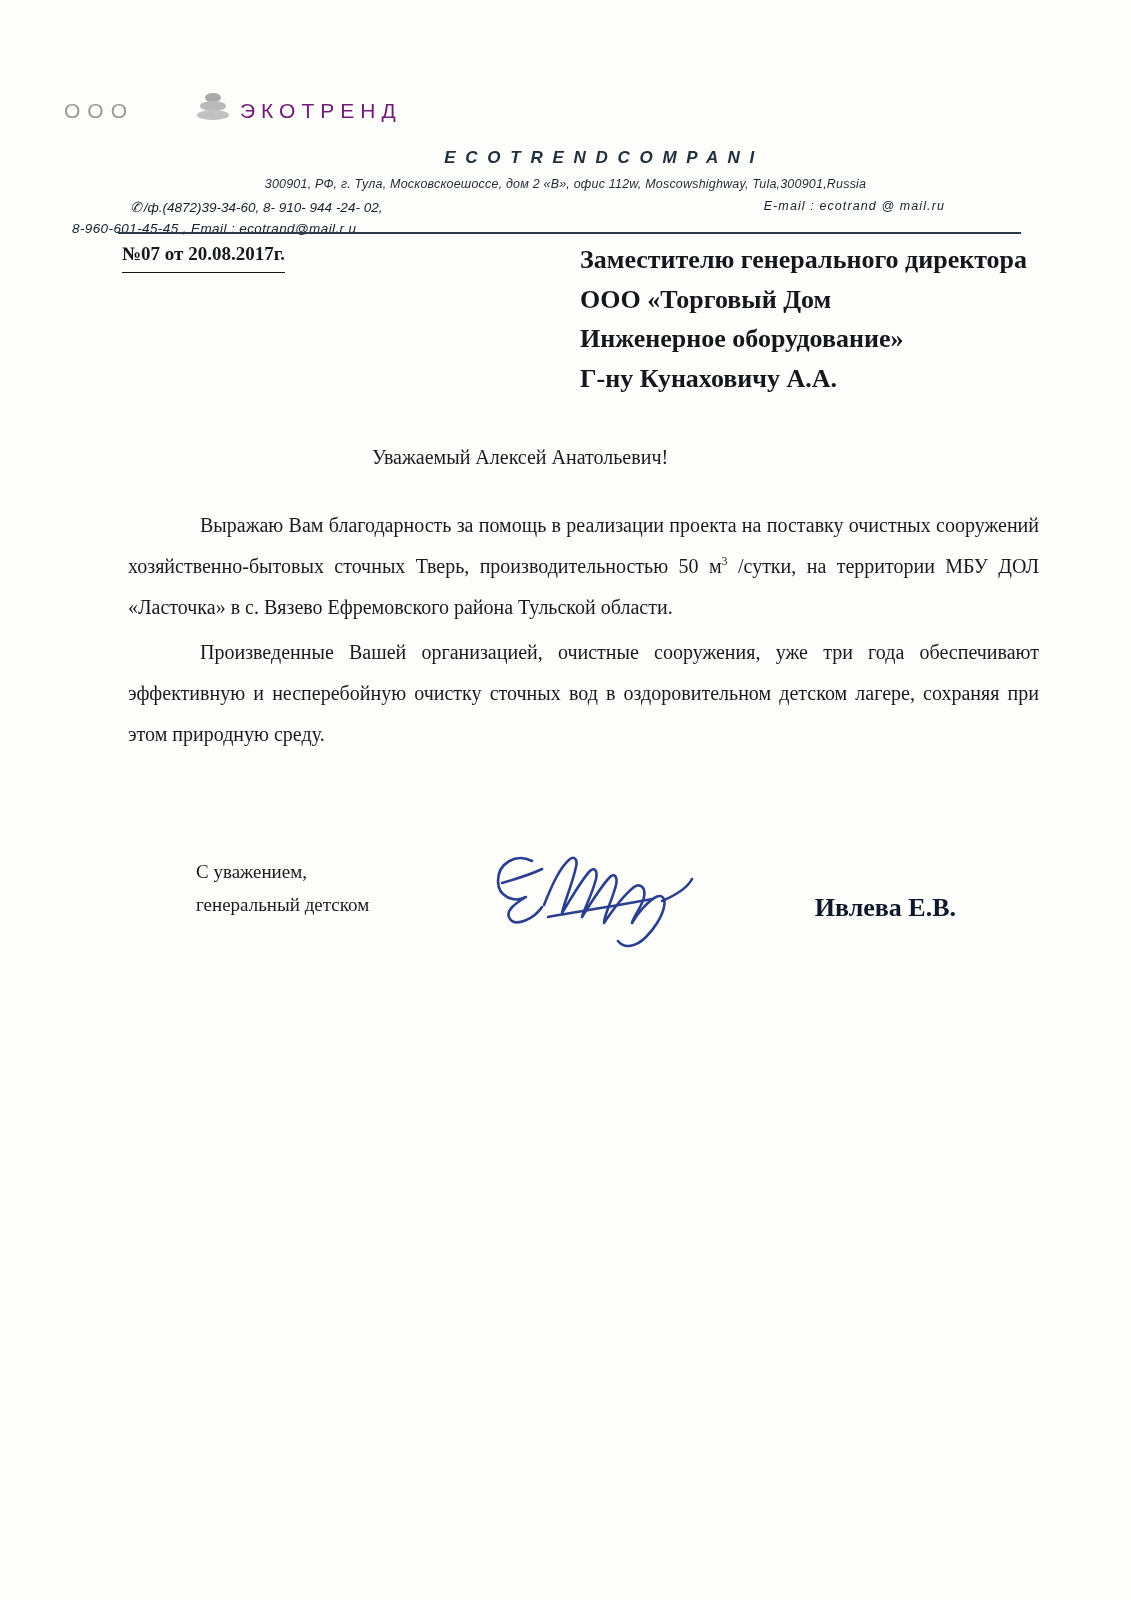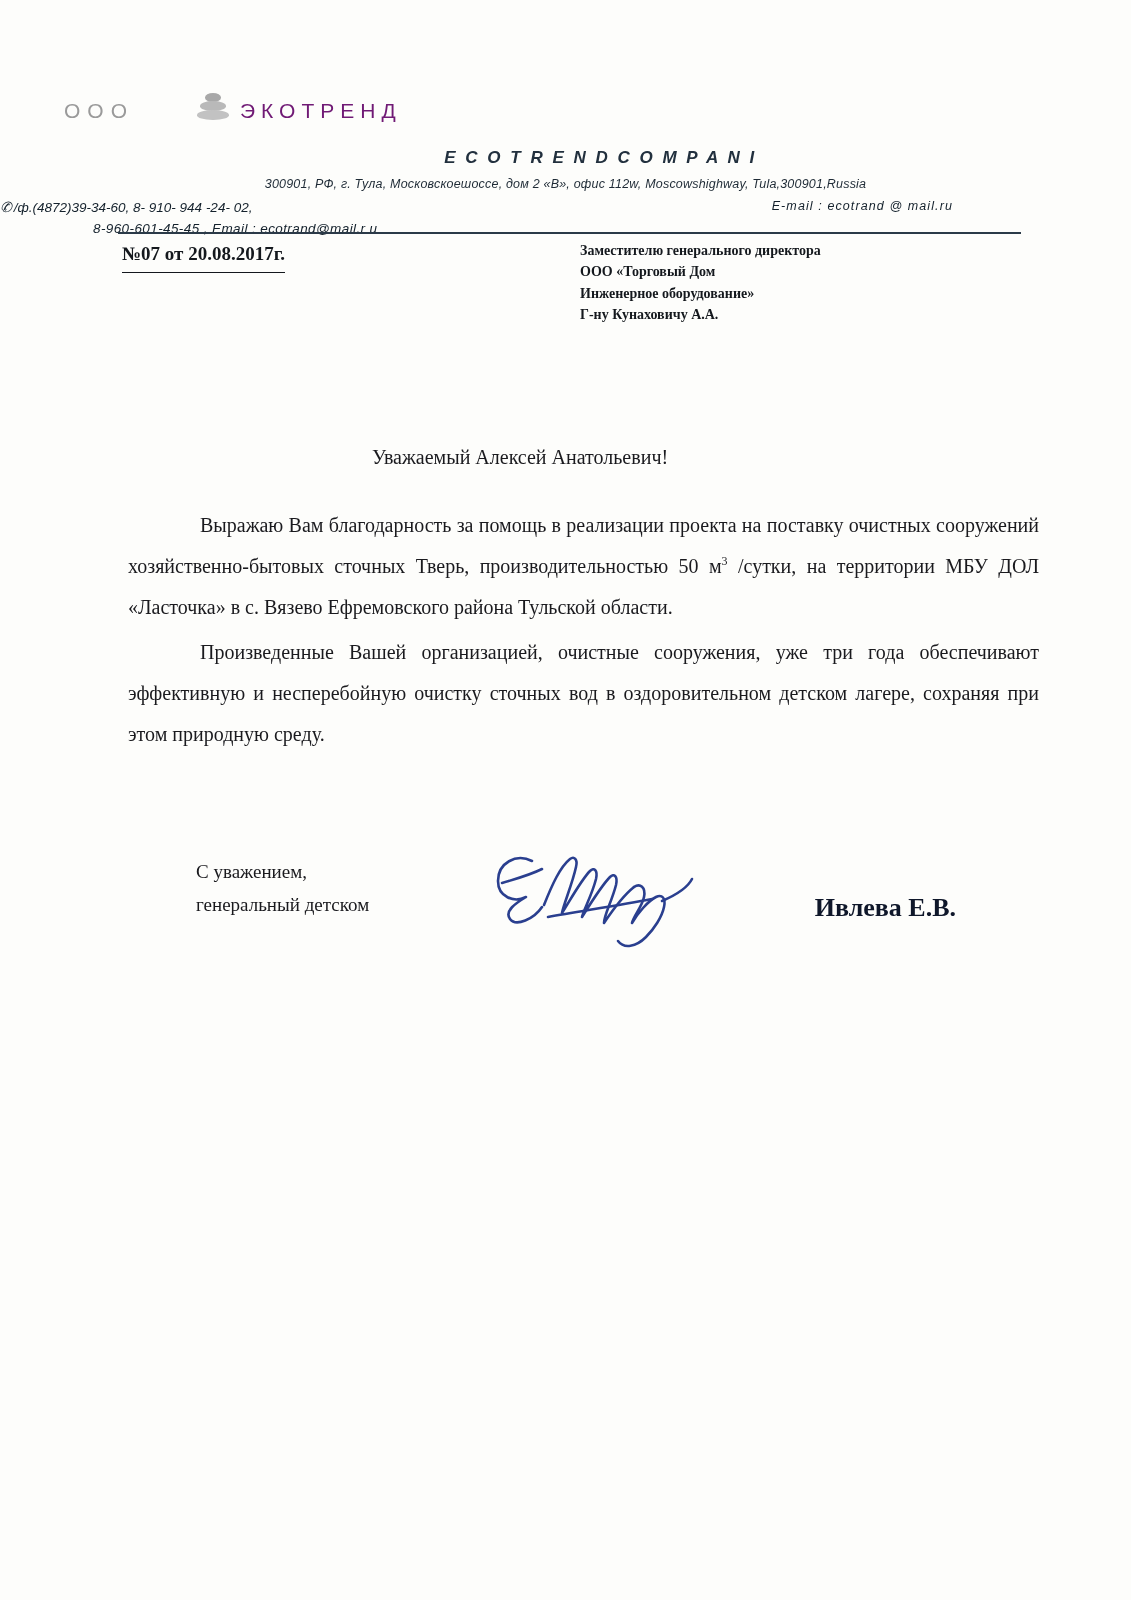--- a/index.html
+++ b/index.html
@@ -86,39 +86,40 @@
     font-weight: normal;
     font-style: italic;
     color: #1f2b36;
     margin-top: 9px;
     letter-spacing: .2px;
   }
 
   .contact-row {
     position: relative;
     margin-top: 8px;
+    padding-left: 130px;
     font-family: "Liberation Sans", sans-serif;
     font-style: italic;
     font-size: 13.5px;
     color: #14212c;
   }
   .contact-row .tel-glyph {
     font-size: 14px;
     margin-right: 2px;
   }
   .contact-row .email-right {
     position: absolute;
-    right: 178px;
+    right: 186px;
     top: 0;
     letter-spacing: 1.1px;
     font-size: 12.5px;
   }
   .contact-row2 {
     margin-top: 6px;
-    padding-left: 93px;
+    padding-left: 72px;
     font-family: "Liberation Sans", sans-serif;
     font-style: italic;
     font-size: 13.5px;
     color: #14212c;
     letter-spacing: .4px;
   }
 
   .rule {
     position: absolute;
     left: 118px;
@@ -138,21 +139,21 @@
     color: #14181d;
     border-bottom: 1.5px solid #14181d;
     padding-bottom: 7px;
   }
 
   .recipient {
     position: absolute;
     left: 580px;
     top: 240px;
     width: 470px;
-    font-size: 14px;
+    font-size: 26px;
     font-weight: bold;
     line-height: 1.52;
     color: #14181d;
   }
 
   
   .salutation {
     position: absolute;
     left: 372px;
     top: 446px;

